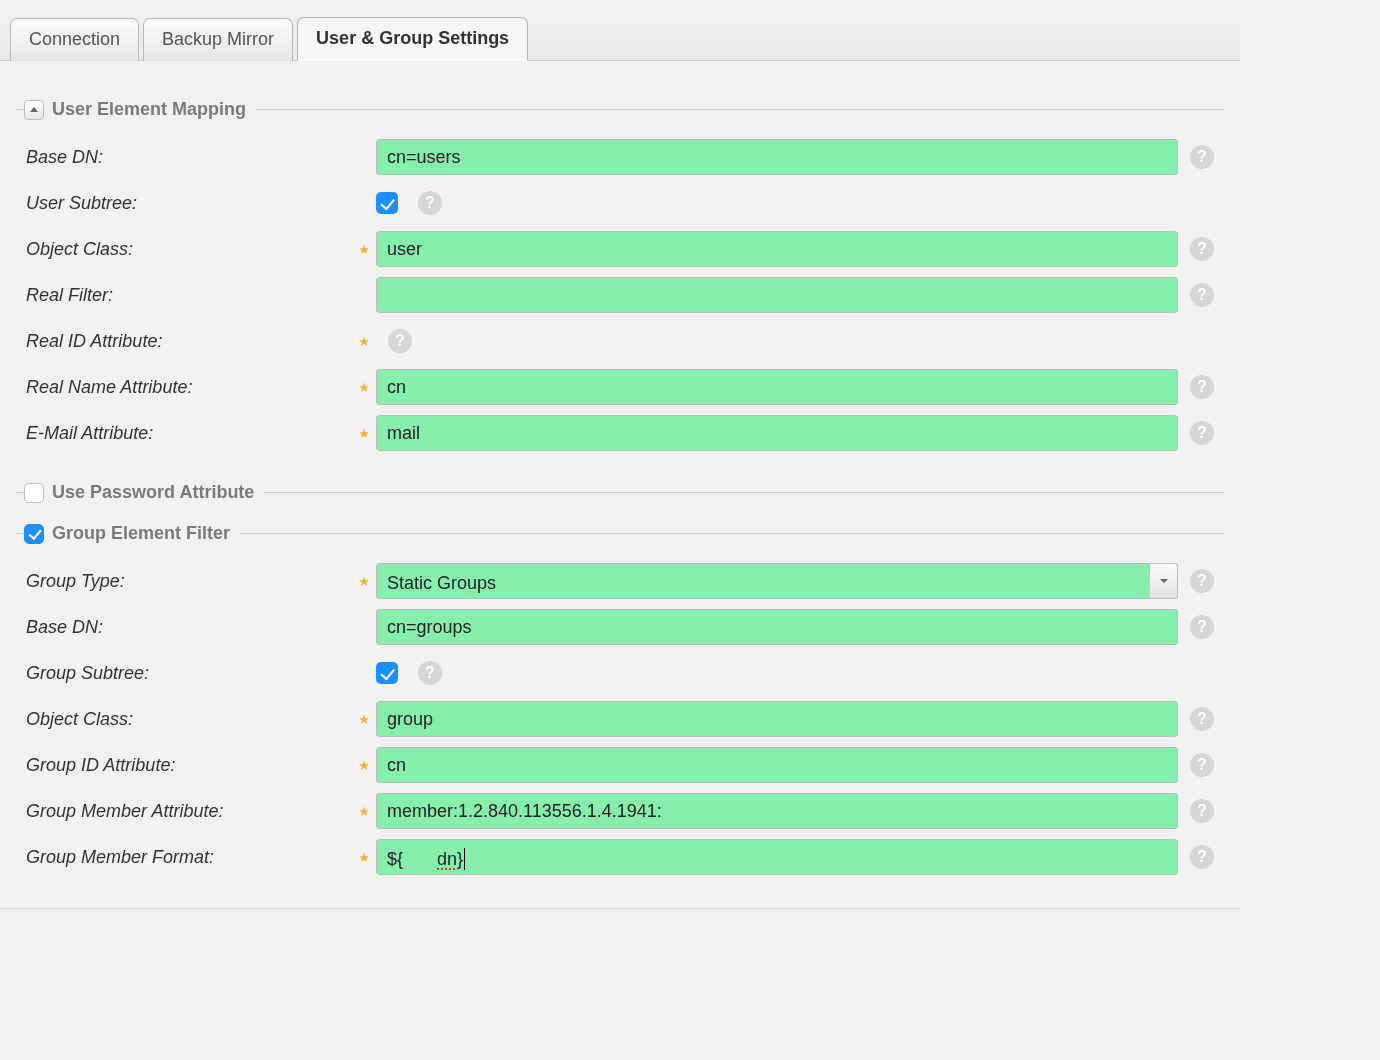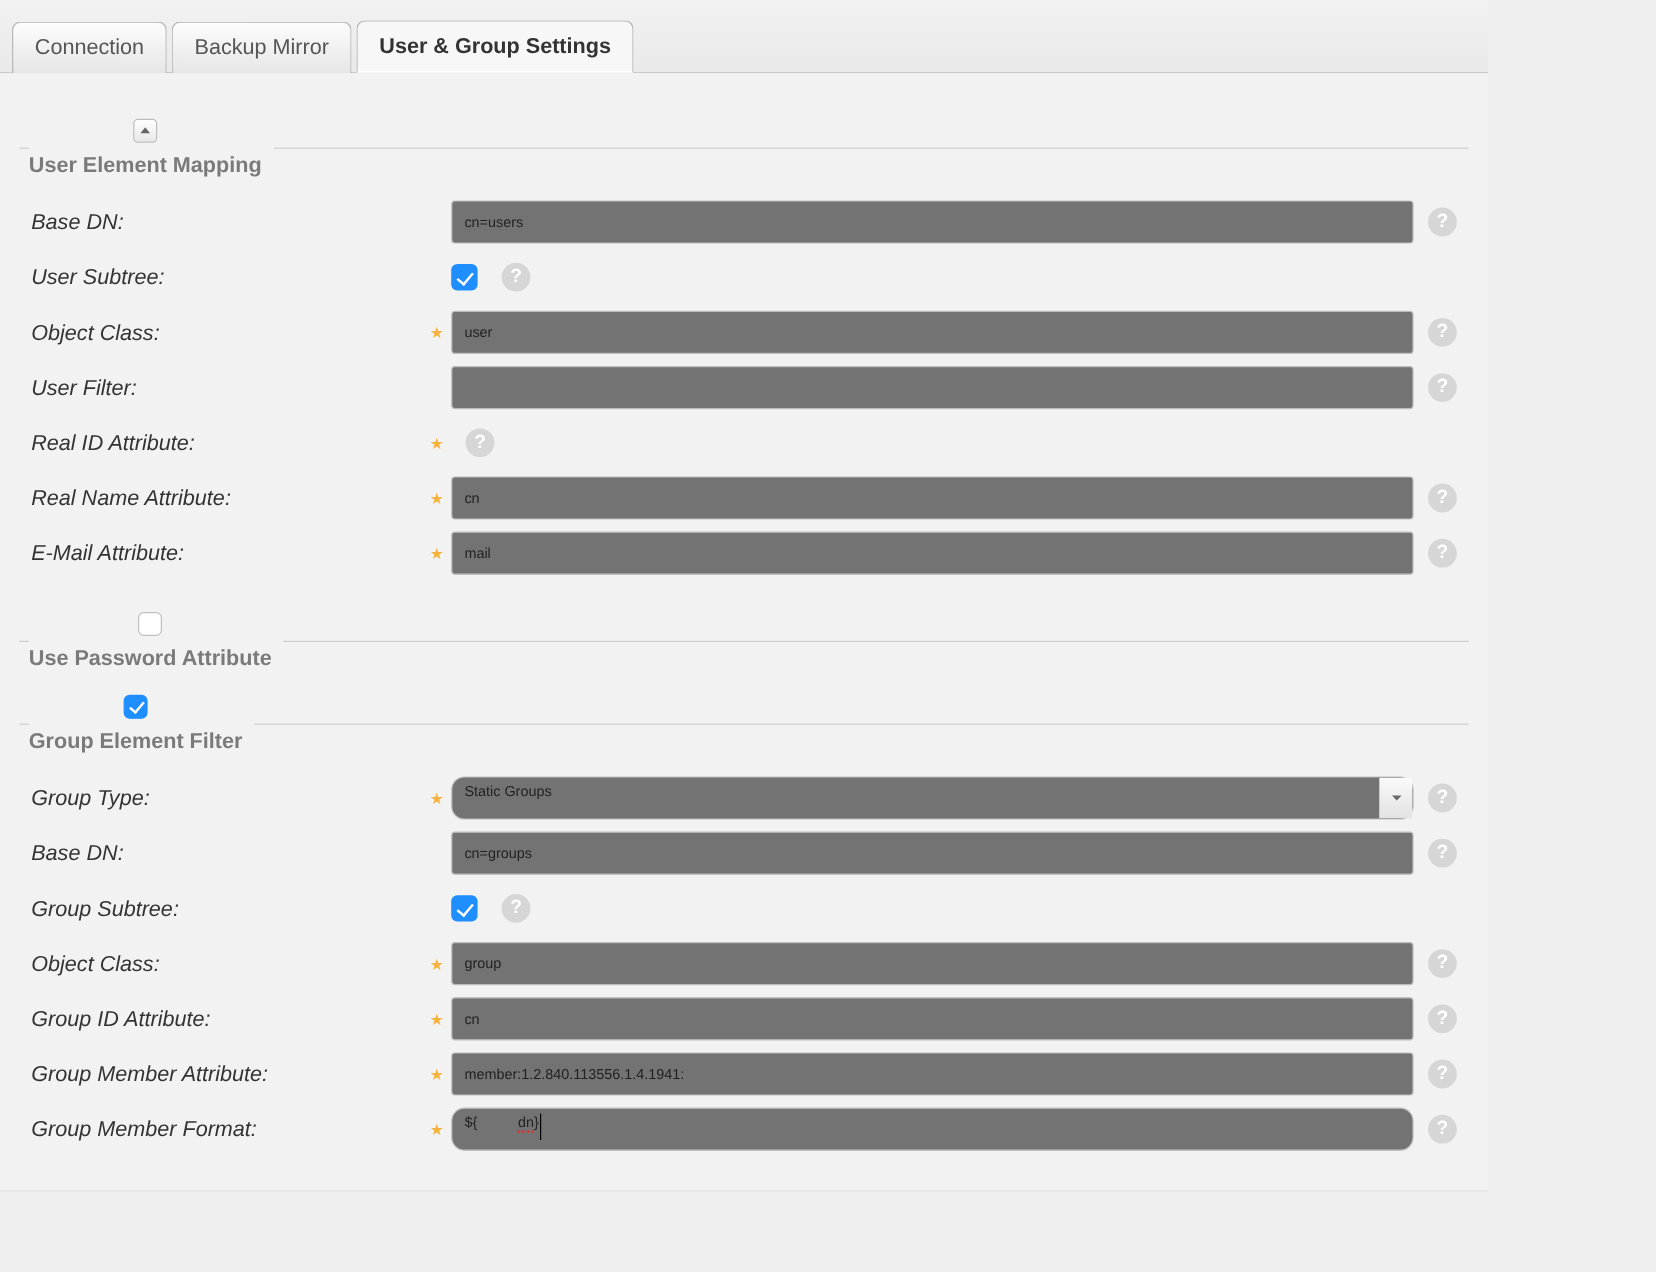--- a/index.html
+++ b/index.html
@@ -58,21 +58,20 @@
     padding: 0 10px 0 0;
     margin-left: 8px;
   }
   .legend-inner {
     display: flex;
     align-items: center;
     gap: 8px;
     font-weight: 700;
     font-size: 18px;
     color: #7a7a7a;
-    flex-direction: column;
   }
   .collapse-btn {
     width: 20px; height: 20px;
     border: 1px solid #bdbdbd;
     border-radius: 4px;
     background: linear-gradient(#fff,#e8e8e8);
     display: inline-flex;
     align-items: center; justify-content: center;
     cursor: pointer;
   }
@@ -125,22 +124,22 @@
   .field {
     flex: 1 1 auto;
     display: flex;
     align-items: center;
   }
   .txt, .sel {
     width: 100%;
     height: 36px;
     border: 1px solid #bdbdbd;
     border-radius: 3px;
-    background: #737373;
-    font-size: 12px;
+    background: #86efac;
+    font-size: 18px;
     padding: 4px 10px;
     color: #222;
   }
   .sel-wrap {
     position: relative;
     width: 100%;
     display: flex;
   }
   .sel {
     padding-right: 34px;
@@ -190,23 +189,22 @@
     text-underline-offset: 3px;
     margin-left: 34px;
   }
   .caret-bar {
     display:inline-block;
     width:1px; height:22px; background:#000;
     vertical-align:middle;
     margin-left:1px;
   }
   .txt-fake {
-    display:flex; align-items:flex-start;
+    display:flex; align-items:flex-end;
     cursor:text;
-    border-radius:11px;
   }
 </style>
 </head>
 <body>
 
 <div class="window">
 
   <div class="tabbar">
     <div class="tab">Connection</div>
     <div class="tab">Backup Mirror</div>
@@ -254,21 +252,21 @@
           <div class="req on"></div>
           <div class="field">
               <input class="txt" type="text" value="user" style="">
             </div>
           <div class="tail">
               <span class="help"></span>
             </div>
         </div>
 
         <div class="row">
-          <div class="lbl">User Filter:</div>
+          <div class="lbl">Real Filter:</div>
           <div class="req"></div>
           <div class="field">
               <input class="txt" type="text" value="" style="">
             </div>
           <div class="tail">
               <span class="help"></span>
             </div>
         </div>
 
         <div class="row">

